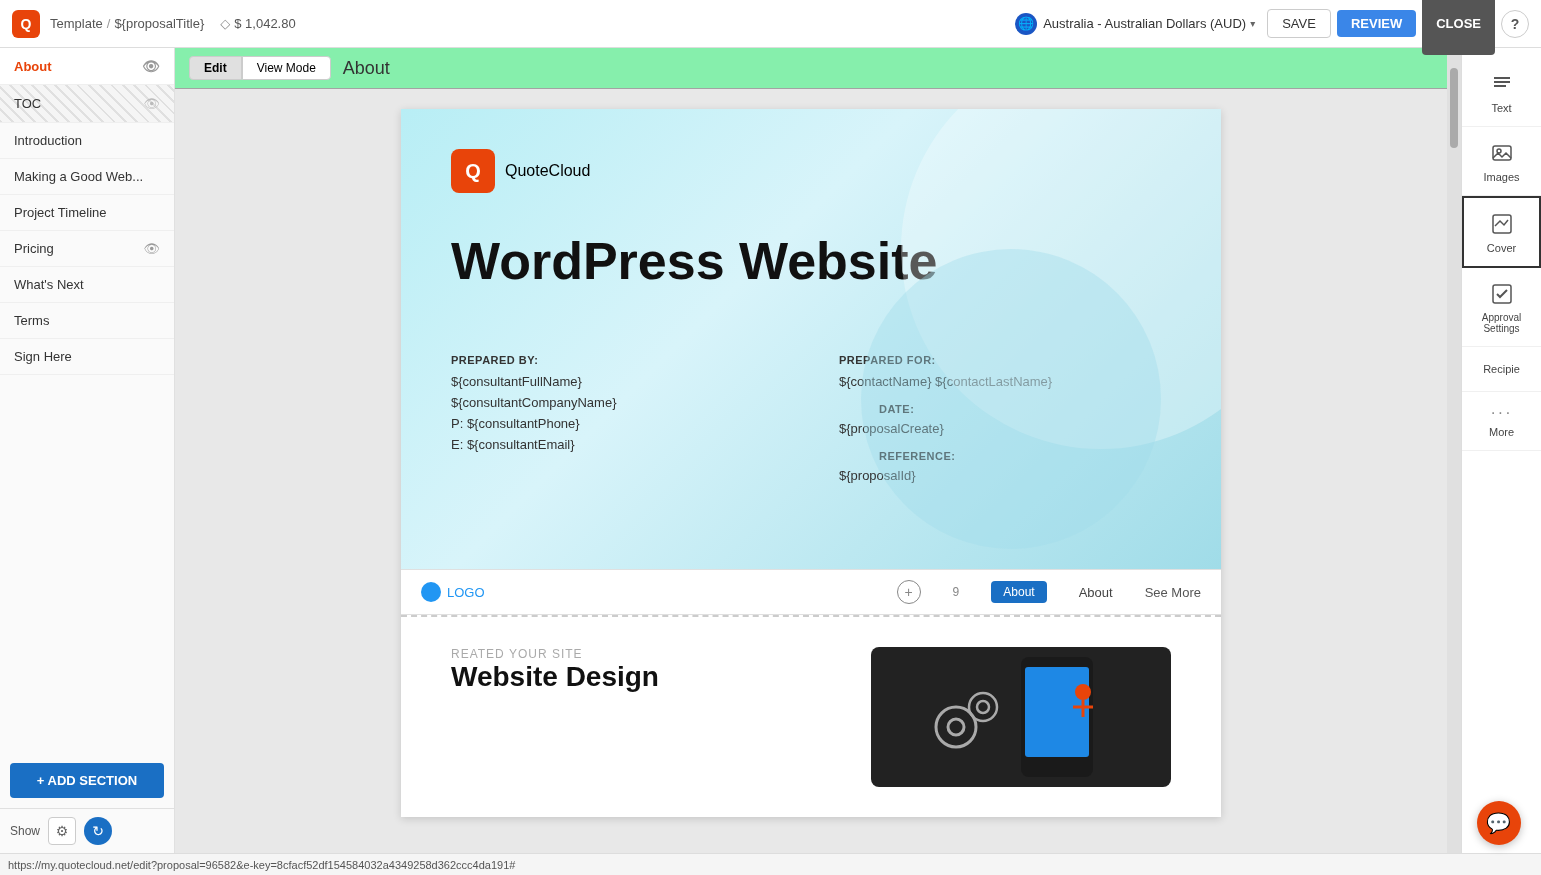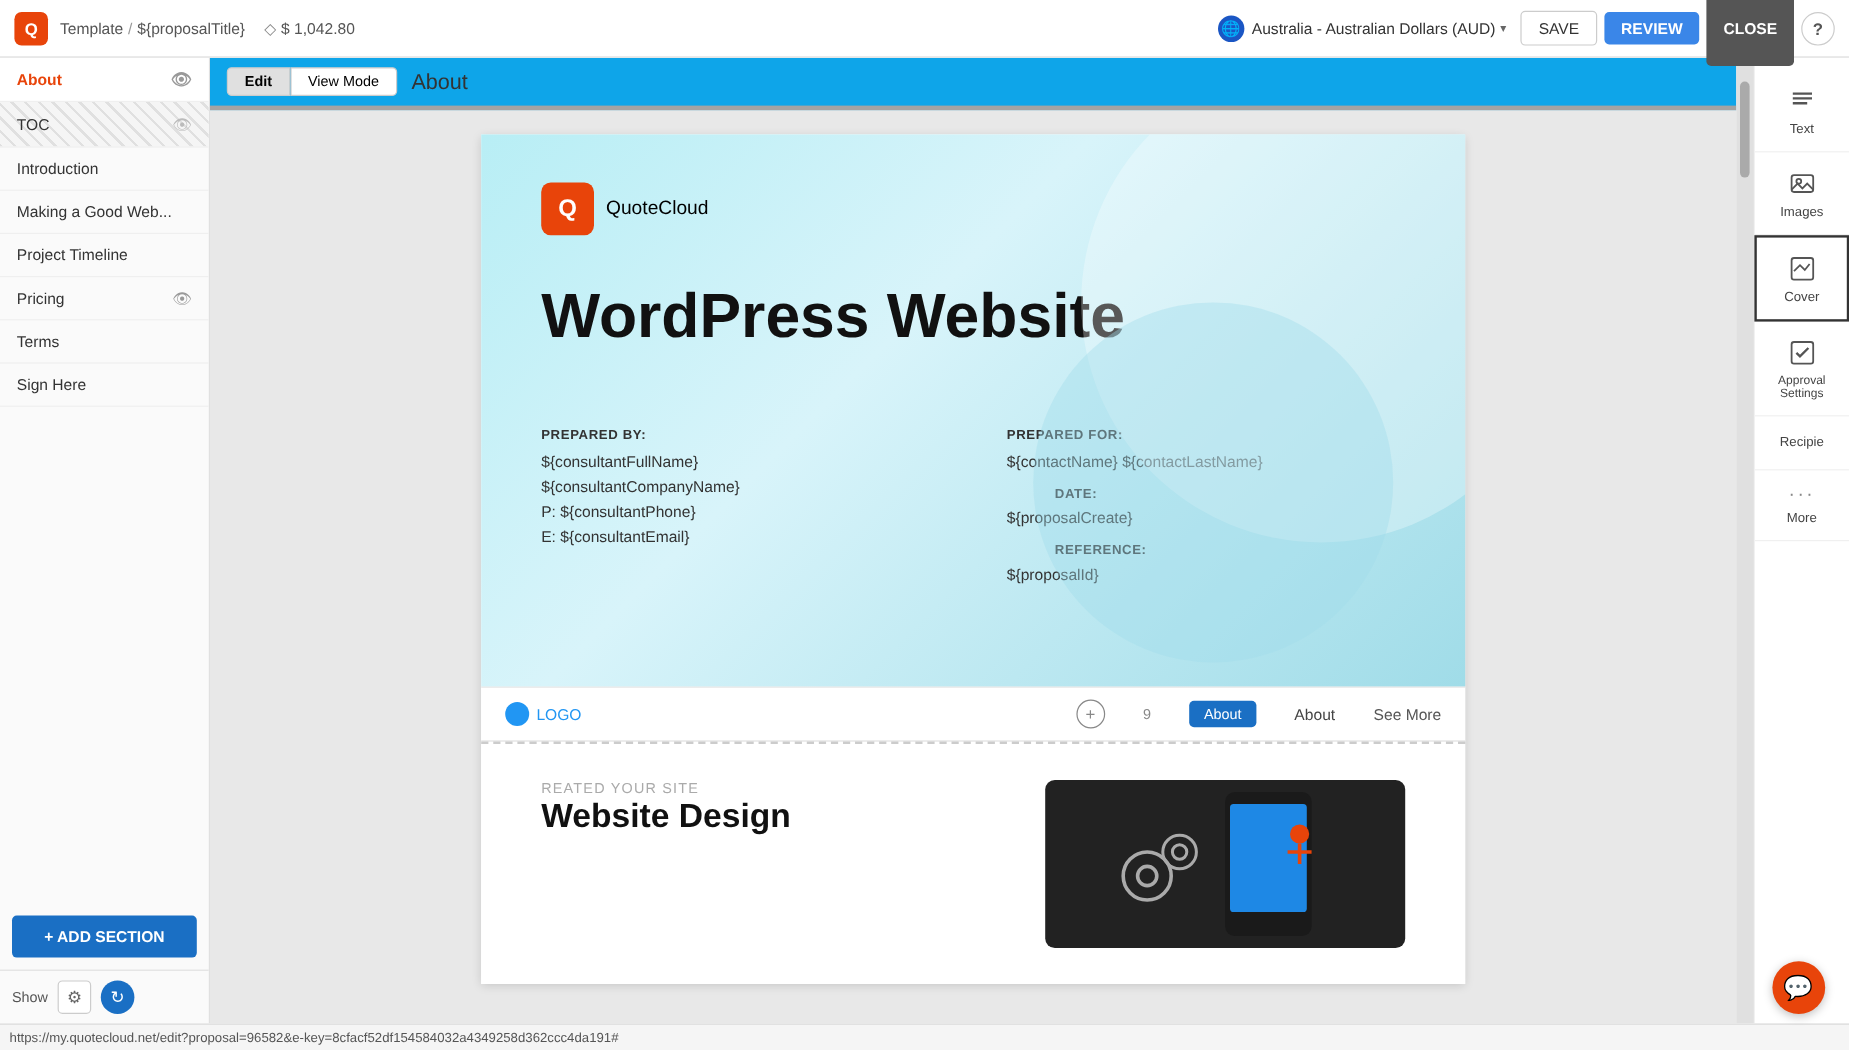--- a/index.html
+++ b/index.html
@@ -34,21 +34,21 @@
     .sidebar-item.active { color: #e8440a; font-weight: 600; background: #fff; }
     .toggle-eye { font-size: 14px; color: #999; }
     .sidebar-toc { background: repeating-linear-gradient(45deg, #e0e0e0, #e0e0e0 2px, #f5f5f5 2px, #f5f5f5 8px); }
     .btn-add-section { background: #1a6fc4; color: #fff; border: none; border-radius: 4px; padding: 10px; font-size: 13px; font-weight: 600; cursor: pointer; width: 100%; display: flex; align-items: center; justify-content: center; gap: 6px; }
     .sidebar-bottom-bar { display: flex; align-items: center; gap: 8px; padding: 8px 10px; border-top: 1px solid #e0e0e0; }
     .show-toggle { display: flex; align-items: center; gap: 4px; font-size: 12px; color: #555; }
     .gear-icon { width: 28px; height: 28px; border: 1px solid #ccc; border-radius: 4px; display: flex; align-items: center; justify-content: center; font-size: 14px; color: #666; background: #fff; cursor: pointer; }
     .blue-circle-btn { width: 28px; height: 28px; border-radius: 50%; background: #1a6fc4; display: flex; align-items: center; justify-content: center; font-size: 14px; color: #fff; cursor: pointer; }
 
     
-    .edit-bar { background: #0ea5e9; border-bottom: 4px solid #a3a3a3; padding: 8px 14px; display: flex; flex-direction: column; gap: 2px; }
+    .edit-bar { background: #86efac; border-bottom: 1px solid #a3a3a3; padding: 8px 14px; display: flex; flex-direction: column; gap: 2px; }
     .edit-view-toggle { display: flex; align-items: center; gap: 0; }
     .edit-pill-btn { font-size: 12px; padding: 4px 14px; border: 1px solid #ccc; background: #fff; cursor: pointer; }
     .edit-pill-btn.left { border-radius: 4px 0 0 4px; }
     .edit-pill-btn.right { border-radius: 0 4px 4px 0; }
     .edit-pill-btn.active { background: #e0e0e0; font-weight: 600; }
     .edit-bar-title { font-size: 18px; font-weight: 500; color: #333; margin-left: 12px; }
 
     
     .content-area { flex: 1; overflow-y: auto; background: #e8e8e8; display: flex; flex-direction: column; align-items: center; padding: 20px 0; }
 
@@ -160,20 +160,23 @@
 
     <div class="sidebar-item">
       <span>Project Timeline</span>
     </div>
 
     <div class="sidebar-item">
       <span>Pricing</span>
       <span class="toggle-eye" style="font-size:13px;">👁</span>
     </div>
 
+    <div class="sidebar-item">
+      <span>What's Next</span>
+    </div>
 
     <div class="sidebar-item">
       <span>Terms</span>
     </div>
 
     <div class="sidebar-item">
       <span>Sign Here</span>
     </div>
 
     <div style="flex:1;"></div>

